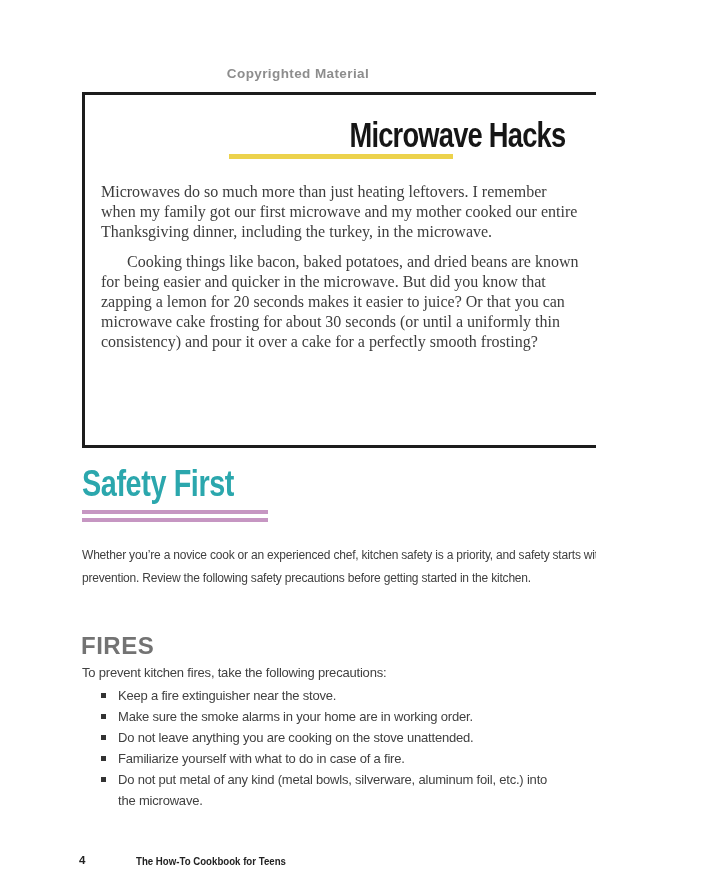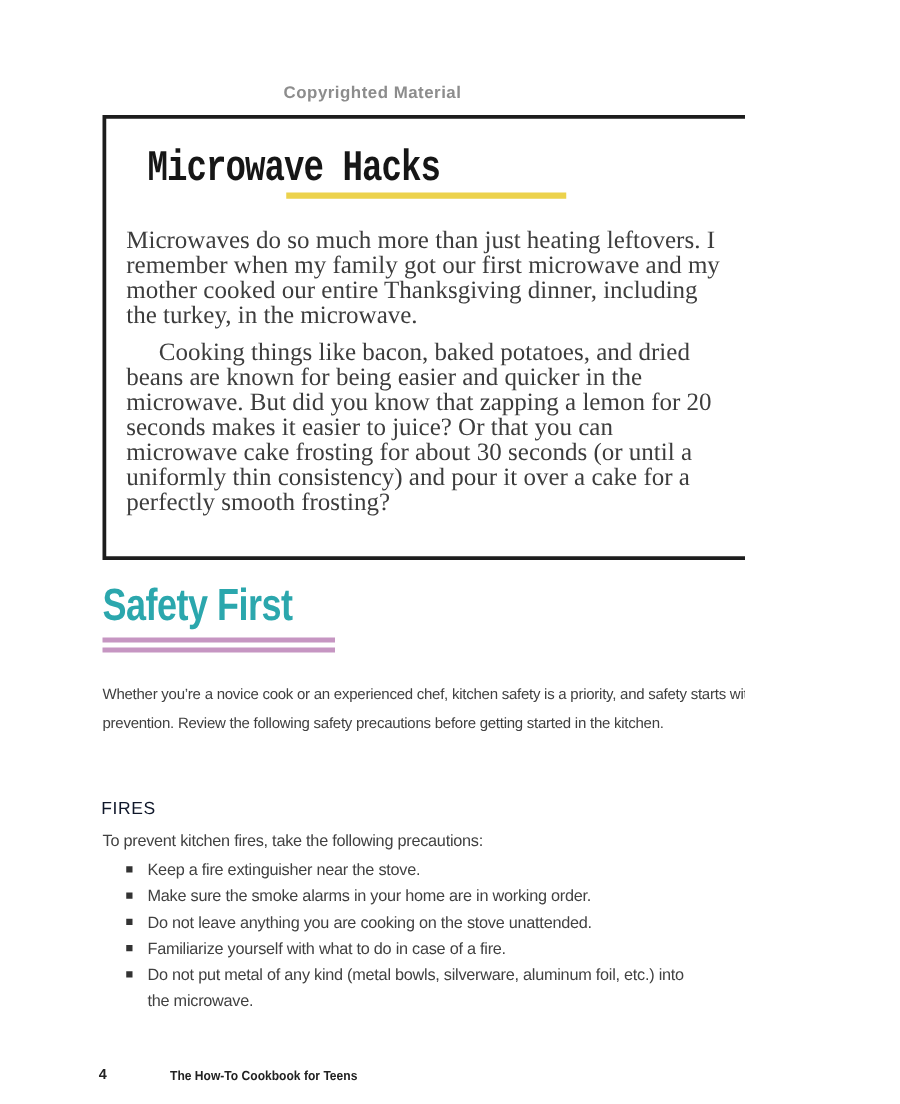--- a/index.html
+++ b/index.html
@@ -29,42 +29,42 @@
   .intro-box {
     position: absolute;
     left: 82px;
     top: 48px;
     width: 517px;
     height: 356px;
     border: 3px solid #1d1d1d;
     box-sizing: border-box;
     background: #ffffff;
   }
-  .box-title-wrap { margin-top: 22px; text-align: left; font-family: Liberation Mono, monospace; }
+  .box-title-wrap { margin-top: 22px; text-align: right; }
   .box-title {
     display: inline-block;
     font-size: 35px;
     line-height: 36px;
     font-weight: bold;
     letter-spacing: -1px;
     color: #161616;
     transform: scaleX(.78);
     transform-origin: center top;
     white-space: nowrap;
   }
   .title-underline {
     width: 224px;
     height: 5px;
     background: #ecd24c;
     margin: 1px auto 0 auto;
   }
   .box-paragraphs { padding: 0 15px 0 16px; }
   .box-para {
     font-family: "Liberation Serif", serif;
-    font-size: 20px;
+    font-size: 16px;
     line-height: 20px;
     color: #3d3d3d;
     margin: 0;
   }
   .box-para.first { margin-top: 23px; }
   .box-para.indented { margin-top: 10px; text-indent: 26px; }
 
   
   .safety-heading {
     position: absolute;
@@ -97,25 +97,25 @@
     line-height: 23px;
     letter-spacing: -.2px;
     color: #404040;
   }
 
   
   .fires-heading {
     position: absolute;
     left: 81px;
     top: 590px;
-    font-size: 14px;
+    font-size: 24px;
     line-height: 24px;
-    font-weight: normal;
+    font-weight: bold;
     letter-spacing: .5px;
-    color: #0f172a;
+    color: #737373;
   }
   .fires-lead {
     position: absolute;
     left: 82px;
     top: 617px;
     width: 520px;
     font-size: 13px;
     line-height: 23px;
     letter-spacing: -.2px;
     color: #414141;

